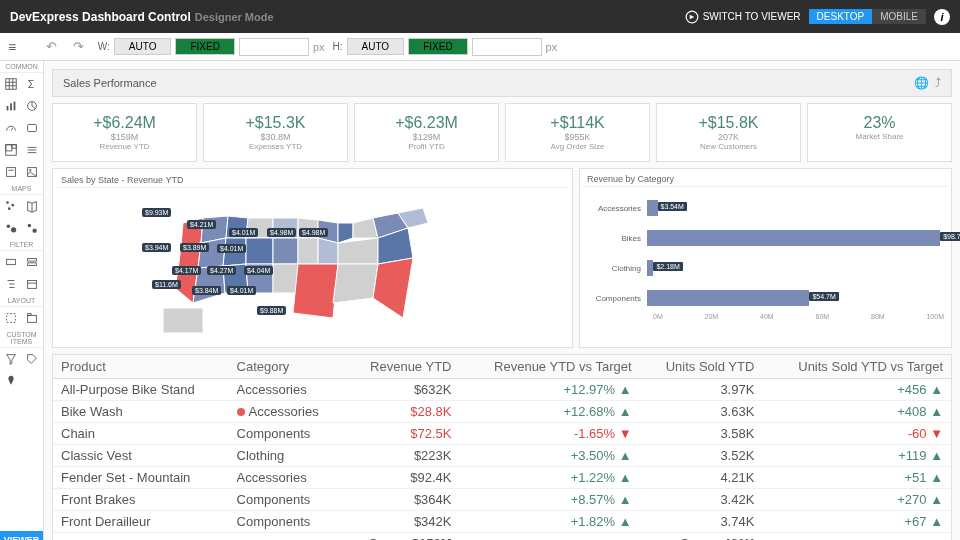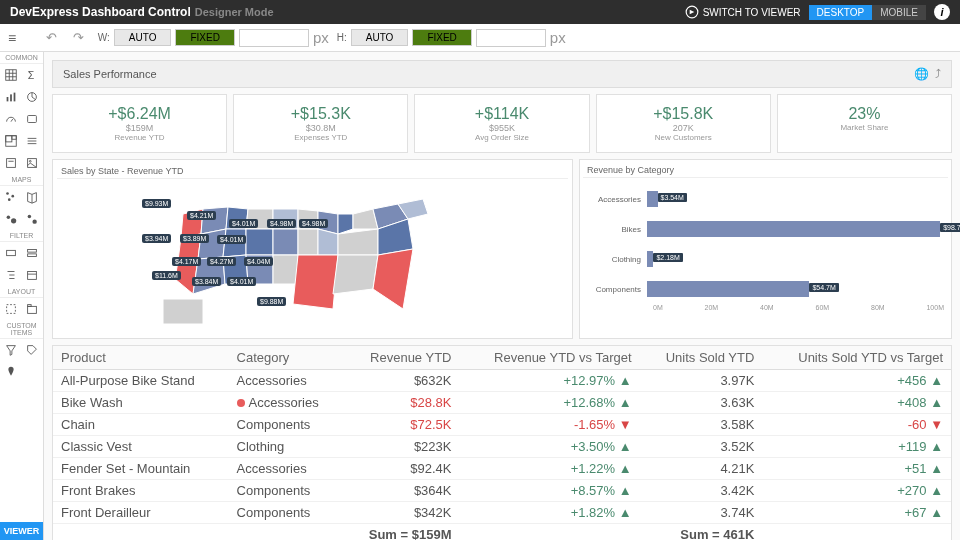--- a/index.html
+++ b/index.html
@@ -1,37 +1,37 @@
 <!DOCTYPE html>
 <html><head>
 <meta charset="utf-8">
 <style>
 *{margin:0;padding:0;box-sizing:border-box;font-family:'Segoe UI',Arial,sans-serif}
 body{background:#fff;font-size:11px;color:#333;width:960px;height:540px;overflow:hidden}
-.header{height:24px;background:#2e2e2e;color:#fff;display:flex;align-items:center;padding:0 10px}
+.header{height:33px;background:#2e2e2e;color:#fff;display:flex;align-items:center;padding:0 10px}
 .header-title{font-size:12px;font-weight:600}
 .header-mode{color:#888;margin-left:4px;font-weight:700}
 .header-right{margin-left:auto;display:flex;align-items:center;gap:8px}
 .switch-viewer{display:flex;align-items:center;gap:4px;font-size:10px;cursor:pointer}
 .switch-icon{width:14px;height:14px;display:inline-block}
 .mode-btns{display:flex}
 .mode-btn{padding:2px 8px;font-size:10px;border:none;cursor:pointer}
 .mode-btn.active{background:#2196f3;color:#fff}
 .mode-btn.inactive{background:#444;color:#ccc}
 .info-icon{width:16px;height:16px;border-radius:50%;background:#fff;color:#000;display:flex;align-items:center;justify-content:center;font-style:italic;font-weight:bold;font-size:11px;cursor:pointer}
 .toolbar{height:28px;border-bottom:1px solid #ddd;display:flex;align-items:center;padding:0 8px;gap:8px}
 .menu-icon{width:16px;cursor:pointer;font-size:14px;color:#666}
 .undo-redo{display:flex;gap:4px;margin-left:8px}
 .tool-btn{padding:2px 6px;cursor:pointer;color:#999;font-size:13px}
 .size-group{display:flex;align-items:center;gap:4px}
 .size-label{font-size:10px;color:#666}
-.size-btn{padding:2px 14px;font-size:10px;border:1px solid #ccc;background:#4d7c0f;cursor:pointer}
+.size-btn{padding:2px 14px;font-size:10px;border:1px solid #ccc;background:#15803d;cursor:pointer}
 .size-btn.active{background:#e8e8e8}
 .size-input{width:70px;height:18px;border:1px solid #ccc;font-size:10px;padding:0 4px}
-.px-label{font-size:15px;color:#999}
+.px-label{font-size:11px;color:#999}
 .main{display:flex;height:488px}
 .sidebar{width:44px;border-right:1px solid #ddd;display:flex;flex-direction:column;overflow:hidden}
 .sb-section{font-size:7px;color:#888;text-align:center;padding:2px 0;border-bottom:1px solid #eee}
 .sb-row{display:flex;height:22px}
 .sb-item{width:22px;height:22px;display:flex;align-items:center;justify-content:center;cursor:pointer;color:#555}
 .sb-item svg{width:14px;height:14px}
 .viewer-badge{background:#2196f3;color:#fff;font-size:9px;text-align:center;padding:4px 0;margin-top:auto;font-weight:600}
 .content{flex:1;padding:8px;background:#fafafa;overflow:auto}
 .dash-hdr{background:#f0f0f0;border:1px solid #ddd;padding:6px 10px;display:flex;align-items:center;margin-bottom:6px}
 .dash-title{font-size:11px;color:#555}
@@ -301,20 +301,25 @@
           <div class="kpi-val">+$6.24M</div>
           <div class="kpi-sub">$159M</div>
           <div class="kpi-lbl">Revenue YTD</div>
         </div>
         <div class="kpi-card">
           <div class="kpi-val">+$15.3K</div>
           <div class="kpi-sub">$30.8M</div>
           <div class="kpi-lbl">Expenses YTD</div>
         </div>
         <div class="kpi-card">
+          <div class="kpi-val">+$6.23M</div>
+          <div class="kpi-sub">$129M</div>
+          <div class="kpi-lbl">Profit YTD</div>
+        </div>
+        <div class="kpi-card">
           <div class="kpi-val">+$114K</div>
           <div class="kpi-sub">$955K</div>
           <div class="kpi-lbl">Avg Order Size</div>
         </div>
         <div class="kpi-card">
           <div class="kpi-val">+$15.8K</div>
           <div class="kpi-sub">207K</div>
           <div class="kpi-lbl">New Customers</div>
         </div>
         <div class="kpi-card">

